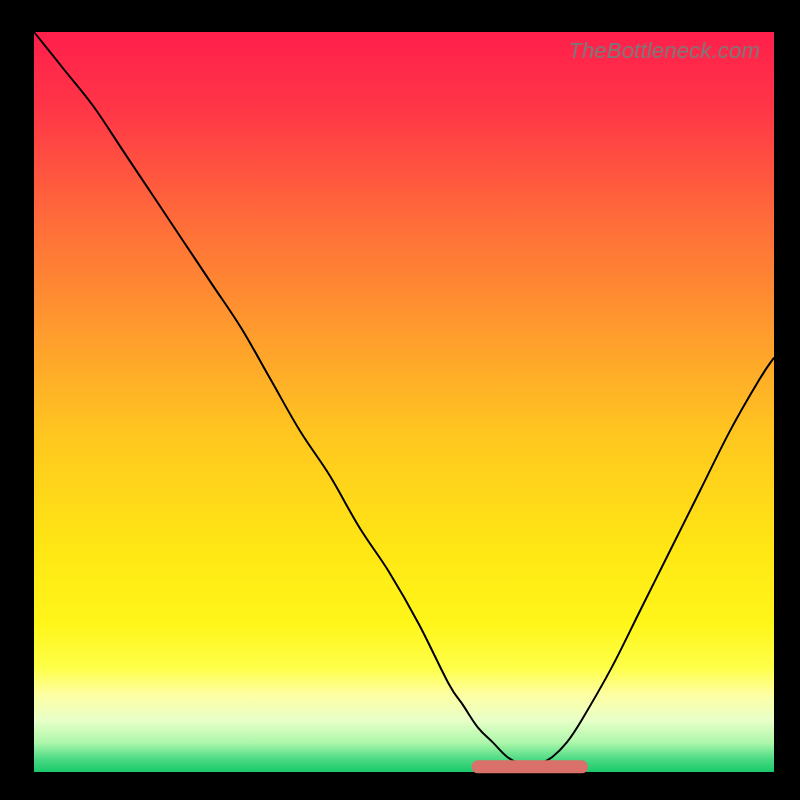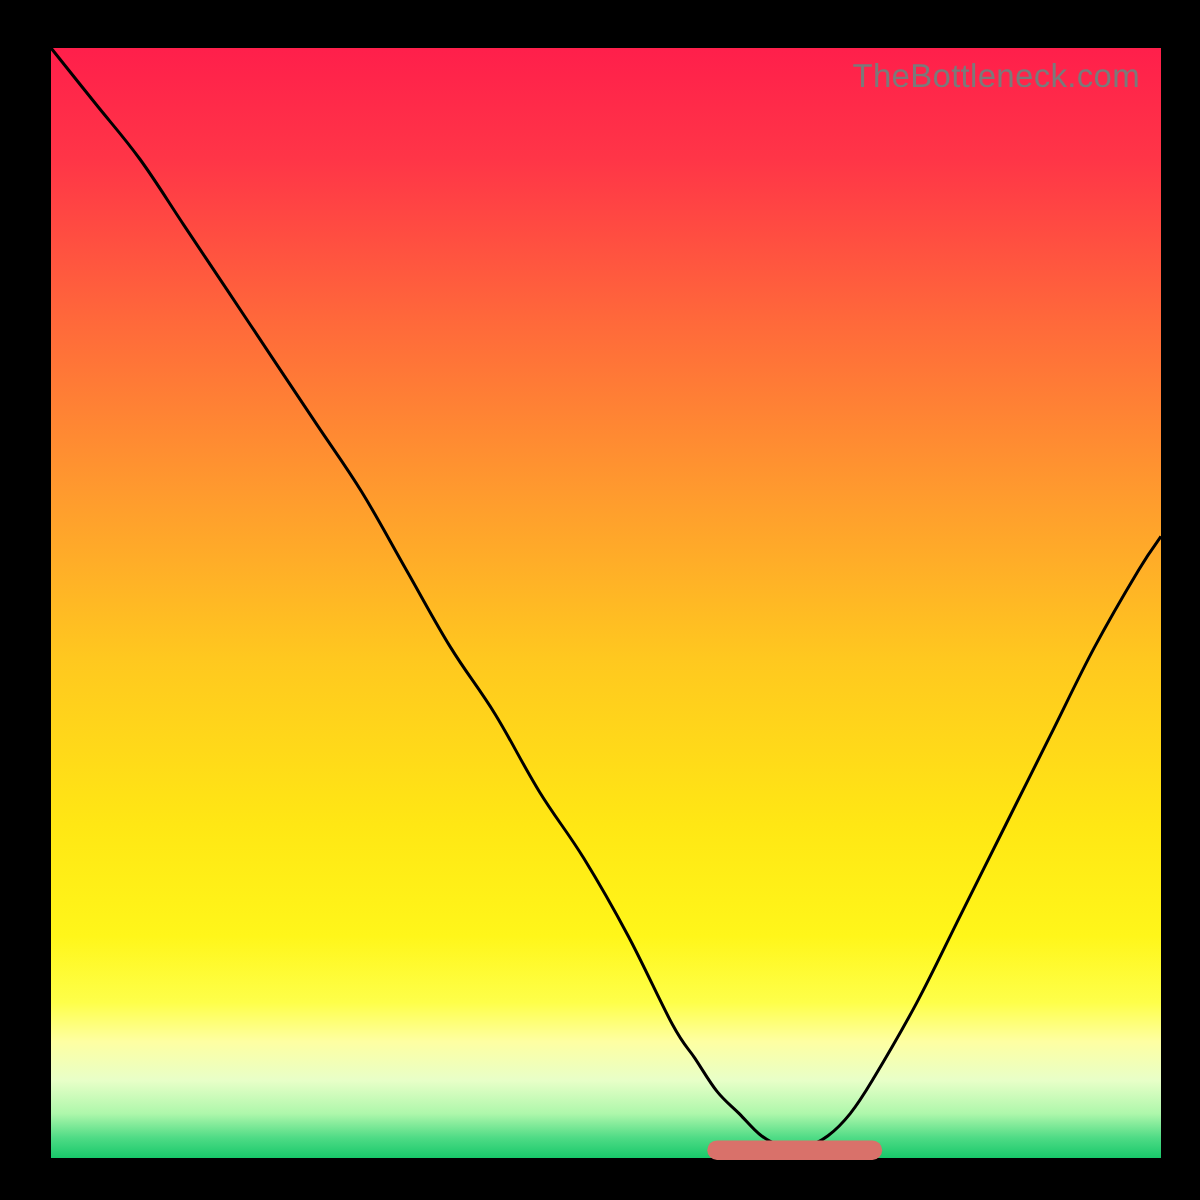--- a/index.html
+++ b/index.html
@@ -32,20 +32,21 @@
   }
   .watermark {
     position: absolute;
     top: 6px;
     right: 14px;
     color: #7a7a7a;
     font-size: 22px;
     font-weight: 500;
     letter-spacing: 0.2px;
     user-select: none;
+    font-style: italic;
   }
   svg.curve {
     position: absolute;
     left: 0;
     top: 0;
     width: 100%;
     height: 100%;
     overflow: visible;
   }
 </style>

